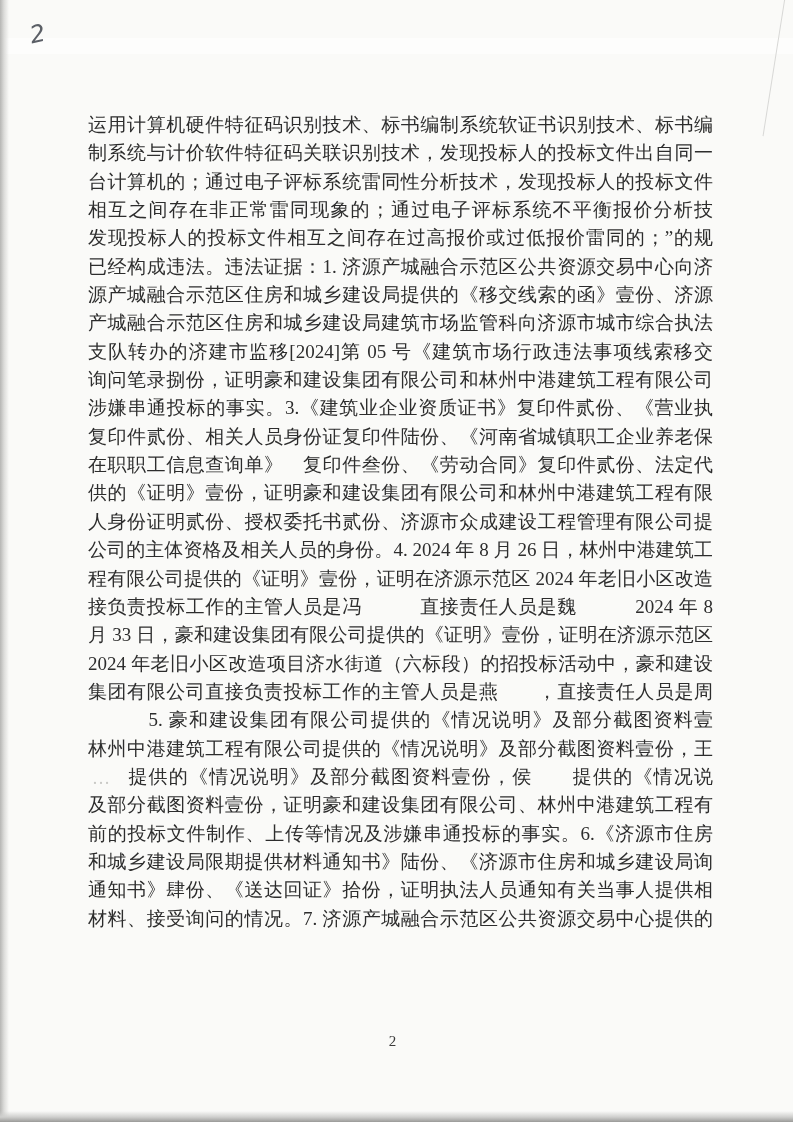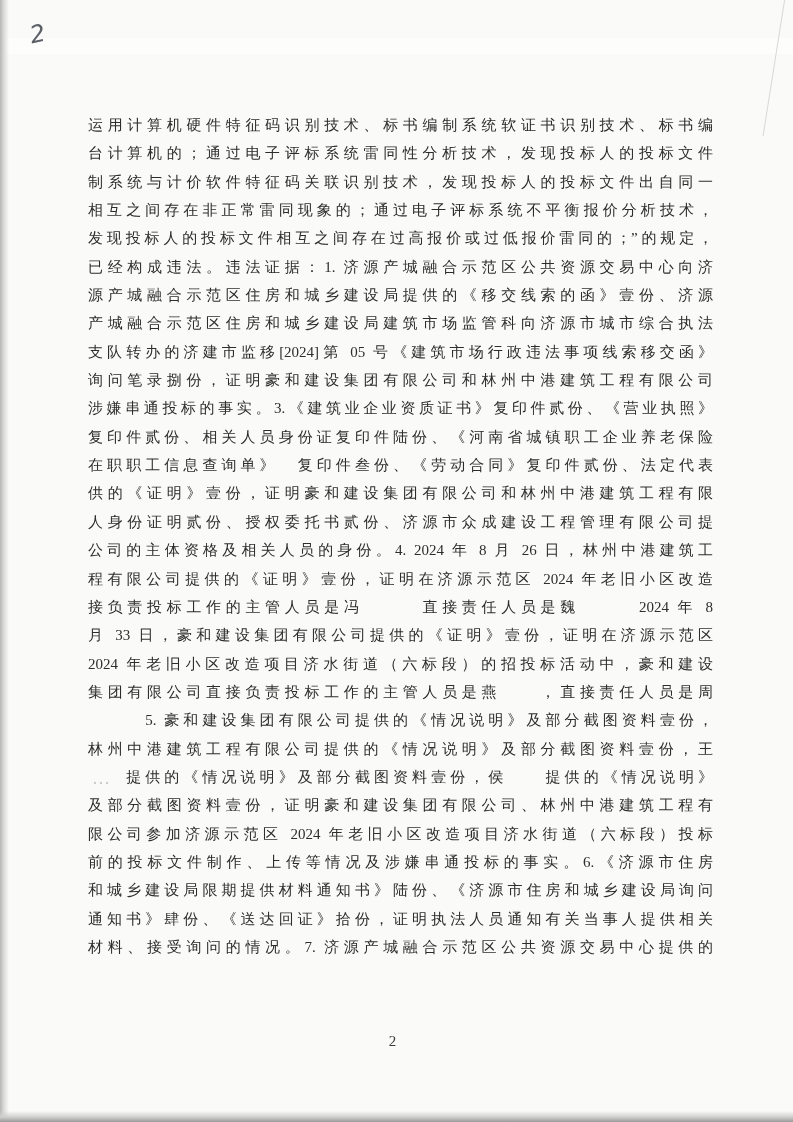--- a/index.html
+++ b/index.html
@@ -49,21 +49,21 @@
     font-style: italic;
     font-size: 24px;
     color: #5b5f66;
     transform: rotate(-12deg);
   }
   .textblock {
     position: absolute;
     left: 88px;
     top: 111px;
     width: 625px;
-    font-size: 15px;
+    font-size: 19px;
     line-height: 28.35px;
     color: #2d2d2d;
     text-align: justify;
   }
   .text-line {
     height: 28.35px;
     overflow: hidden;
     text-align: justify;
     text-align-last: justify;
   }
@@ -89,22 +89,22 @@
 <div class="scan">
   <div class="band"></div>
   <div class="edge-left"></div>
   <div class="edge-bottom"></div>
   <div class="edge-corner"></div>
 
   <span class="handwritten">2</span>
 
   <div class="textblock">
       <div class="text-line">运用计算机硬件特征码识别技术、标书编制系统软证书识别技术、标书编</div>
+      <div class="text-line">制系统与计价软件特征码关联识别技术，发现投标人的投标文件出自同一</div>
       <div class="text-line">台计算机的；通过电子评标系统雷同性分析技术，发现投标人的投标文件</div>
-      <div class="text-line">制系统与计价软件特征码关联识别技术，发现投标人的投标文件出自同一</div>
       <div class="text-line">相互之间存在非正常雷同现象的；通过电子评标系统不平衡报价分析技术，</div>
       <div class="text-line">发现投标人的投标文件相互之间存在过高报价或过低报价雷同的；”的规定，</div>
       <div class="text-line">已经构成违法。违法证据：1. 济源产城融合示范区公共资源交易中心向济</div>
       <div class="text-line">源产城融合示范区住房和城乡建设局提供的《移交线索的函》壹份、济源</div>
       <div class="text-line">产城融合示范区住房和城乡建设局建筑市场监管科向济源市城市综合执法</div>
       <div class="text-line">支队转办的济建市监移[2024]第 05 号《建筑市场行政违法事项线索移交函》</div>
       <div class="text-line">询问笔录捌份，证明豪和建设集团有限公司和林州中港建筑工程有限公司</div>
       <div class="text-line">涉嫌串通投标的事实。3.《建筑业企业资质证书》复印件贰份、《营业执照》</div>
       <div class="text-line">复印件贰份、相关人员身份证复印件陆份、《河南省城镇职工企业养老保险</div>
       <div class="text-line">在职职工信息查询单》　复印件叁份、《劳动合同》复印件贰份、法定代表</div>
@@ -113,21 +113,20 @@
       <div class="text-line">公司的主体资格及相关人员的身份。4. 2024 年 8 月 26 日，林州中港建筑工</div>
       <div class="text-line">程有限公司提供的《证明》壹份，证明在济源示范区 2024 年老旧小区改造</div>
       <div class="text-line">接负责投标工作的主管人员是冯　　　直接责任人员是魏　　　2024 年 8</div>
       <div class="text-line">月 33 日，豪和建设集团有限公司提供的《证明》壹份，证明在济源示范区</div>
       <div class="text-line">2024 年老旧小区改造项目济水街道（六标段）的招投标活动中，豪和建设</div>
       <div class="text-line">集团有限公司直接负责投标工作的主管人员是燕　　，直接责任人员是周</div>
       <div class="text-line">　　　5. 豪和建设集团有限公司提供的《情况说明》及部分截图资料壹份，</div>
       <div class="text-line">林州中港建筑工程有限公司提供的《情况说明》及部分截图资料壹份，王</div>
       <div class="text-line">　　提供的《情况说明》及部分截图资料壹份，侯　　提供的《情况说明》</div>
       <div class="text-line">及部分截图资料壹份，证明豪和建设集团有限公司、林州中港建筑工程有</div>
-      <div class="text-line">限公司参加济源示范区 2024 年老旧小区改造项目济水街道（六标段）投标</div>
       <div class="text-line">前的投标文件制作、上传等情况及涉嫌串通投标的事实。6.《济源市住房</div>
       <div class="text-line">和城乡建设局限期提供材料通知书》陆份、《济源市住房和城乡建设局询问</div>
       <div class="text-line">通知书》肆份、《送达回证》拾份，证明执法人员通知有关当事人提供相关</div>
       <div class="text-line">材料、接受询问的情况。7. 济源产城融合示范区公共资源交易中心提供的</div>
     </div>
 
   <span class="ghost">…</span>
 
   <div class="pagenum">2</div>
 </div>

